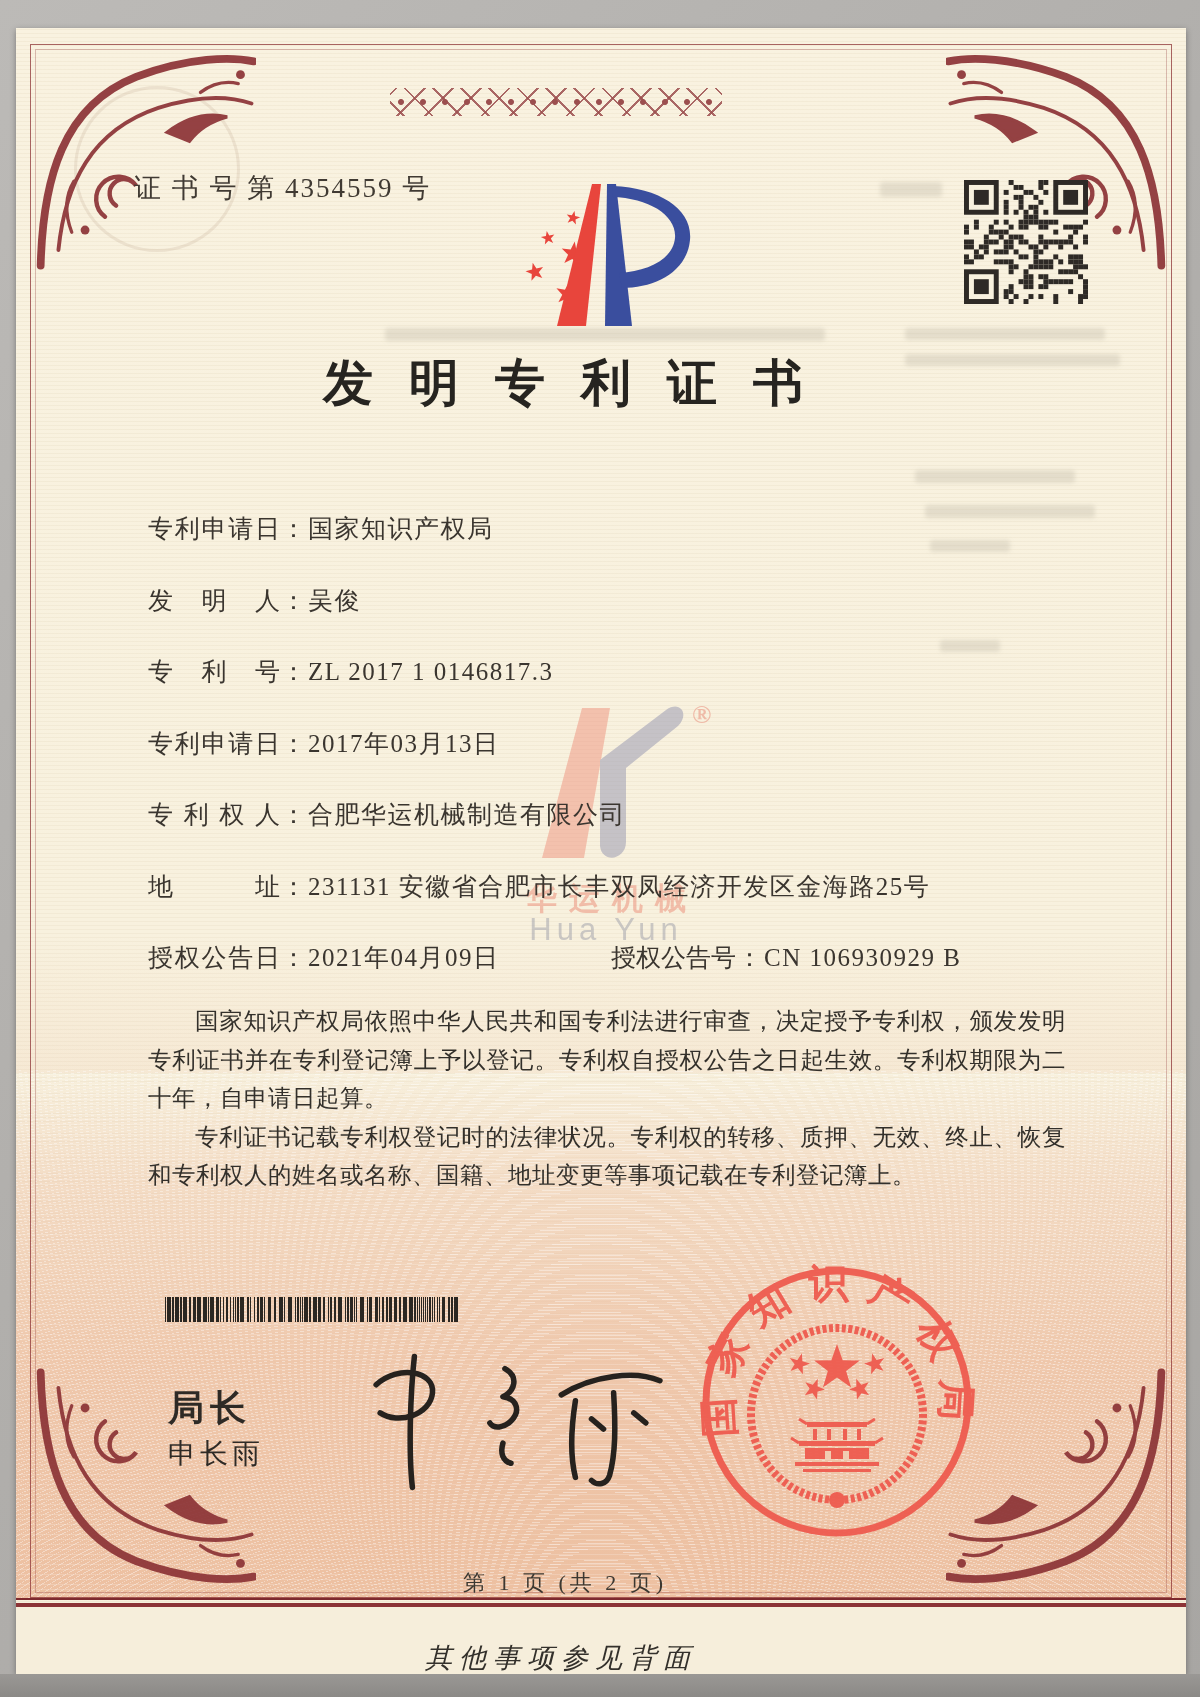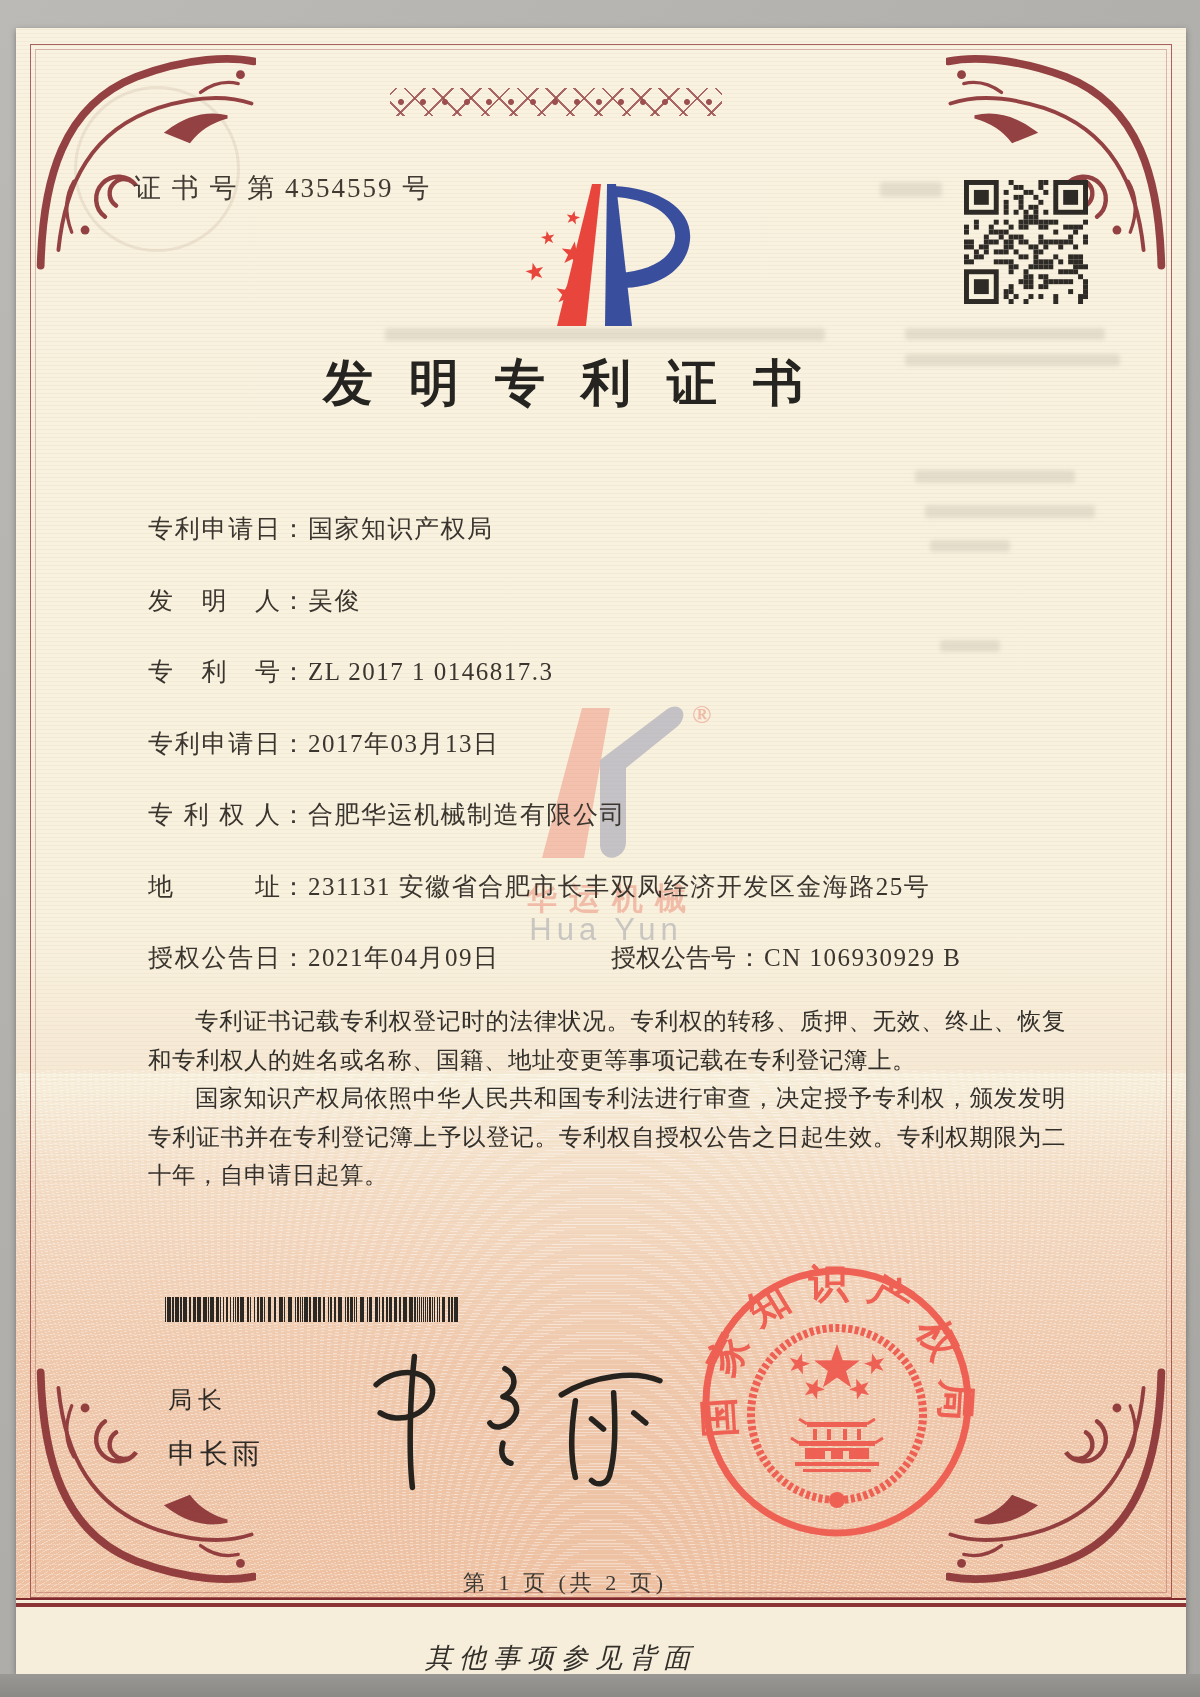--- a/index.html
+++ b/index.html
@@ -71,21 +71,21 @@
   .wm svg{position:absolute;left:78px;top:0;width:175px;height:175px}
   .wm .reg{position:absolute;left:256px;top:4px;font-size:26px;color:#e9907e;font-weight:700}
   .wm .cn{position:absolute;left:0;top:182px;width:100%;text-align:center;font-size:31px;
     color:rgba(233,123,101,.8);letter-spacing:12px;text-indent:12px;font-weight:700}
   .wm .en{position:absolute;left:0;top:216px;width:100%;text-align:center;font-size:31px;
     color:rgba(148,150,165,.85);letter-spacing:5px;font-weight:400;
     font-family:"Liberation Sans","DejaVu Sans",sans-serif}
   .content{position:relative;z-index:2}
   
   .barcode{position:absolute;left:149px;top:1269px;width:296px;height:25px}
-  .chief-title{position:absolute;left:152px;top:1356px;font-size:24px;font-weight:400;color:#2e2a26;
+  .chief-title{position:absolute;left:152px;top:1356px;font-size:36px;font-weight:700;color:#2e2a26;
     letter-spacing:6px;font-family:"Liberation Sans","DejaVu Sans",sans-serif}
   .chief-name{position:absolute;left:152px;top:1407px;font-size:28px;font-weight:400;color:#2e2a26;
     letter-spacing:4px;font-family:"Liberation Sans","DejaVu Sans",sans-serif}
   .signature{position:absolute;left:336px;top:1322px;width:322px;height:152px}
   .seal{position:absolute;left:683px;top:1236px;width:276px;height:296px}
   .seal svg{position:absolute;left:0;top:0}
   .seal-date{position:absolute;left:0;top:222px;width:100%;text-align:center;font-size:25px;
     color:#2c2824;letter-spacing:1px;white-space:nowrap}
   .page-info{position:absolute;left:0;top:1540px;width:100%;text-align:center;font-size:22px;
     color:#3c3831;letter-spacing:4px;transform:translateX(-36px)}
@@ -384,22 +384,22 @@
       <span class="f-label">地址</span><span class="colon">：</span><span class="v">231131 安徽省合肥市长丰双凤经济开发区金海路25号</span>
     </div>
     <div class="row" style="top:913px">
       <span class="f-label">授权公告日</span><span class="colon">：</span><span class="v">2021年04月09日</span>
       <span class="pair2">
         <span class="f-label2">授权公告号</span><span class="colon">：</span><span class="v">CN 106930929 B</span>
       </span>
     </div>
 
     <div class="body-text">
+      <p>国家知识产权局依照中华人民共和国专利法进行审查，决定授予专利权，颁发发明专利证书并在专利登记簿上予以登记。专利权自授权公告之日起生效。专利权期限为二十年，自申请日起算。</p>
       <p>专利证书记载专利权登记时的法律状况。专利权的转移、质押、无效、终止、恢复和专利权人的姓名或名称、国籍、地址变更等事项记载在专利登记簿上。</p>
-      <p>国家知识产权局依照中华人民共和国专利法进行审查，决定授予专利权，颁发发明专利证书并在专利登记簿上予以登记。专利权自授权公告之日起生效。专利权期限为二十年，自申请日起算。</p>
     </div>
 
     <svg class="barcode" id="barcode-svg" viewBox="0 0 296 25" preserveAspectRatio="none">
         <rect x="0" y="0" width="1" height="25" fill="#2b2722"></rect>
         <rect x="2" y="0" width="4" height="25" fill="#2b2722"></rect>
         <rect x="7" y="0" width="2" height="25" fill="#2b2722"></rect>
         <rect x="10" y="0" width="4" height="25" fill="#2b2722"></rect>
         <rect x="15" y="0" width="2" height="25" fill="#2b2722"></rect>
         <rect x="18" y="0" width="4" height="25" fill="#2b2722"></rect>
         <rect x="24" y="0" width="2" height="25" fill="#2b2722"></rect>

